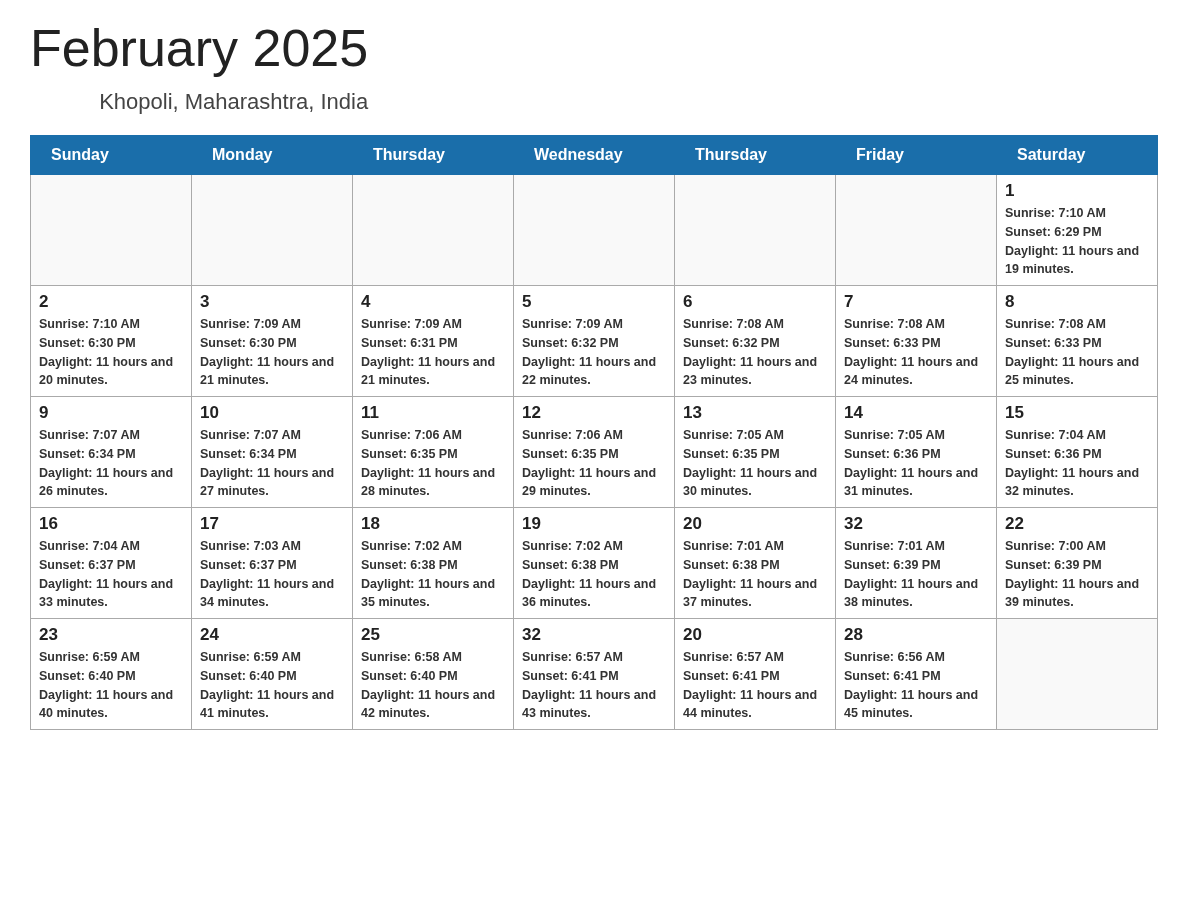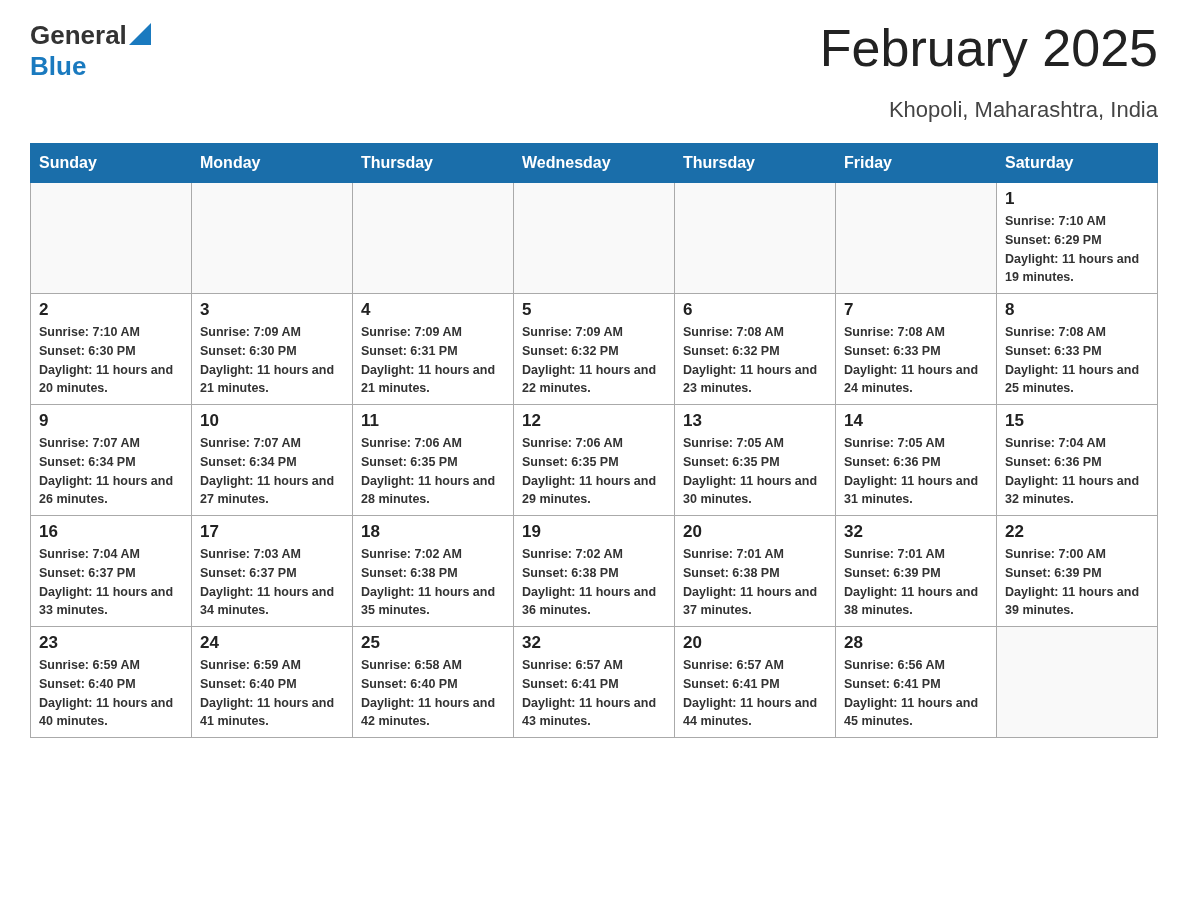--- a/index.html
+++ b/index.html
@@ -40,33 +40,33 @@
     }
     .calendar-title {
       font-size: 52px;
       font-weight: normal;
       color: #222;
       line-height: 1.1;
     }
     .calendar-subtitle {
       font-size: 22px;
       color: #444;
-      margin-top: 20px;
+      margin-top: 12px;
     }
     table {
       width: 100%;
       border-collapse: collapse;
       table-layout: fixed;
     }
     thead tr th {
       background-color: #1a6eaa;
       color: #fff;
       font-size: 16px;
       font-weight: bold;
-      padding: 10px 8px;
+      padding: 10px 20px;
       text-align: left;
       border: 1px solid #1a6eaa;
     }
     tbody tr td {
       border: 1px solid #aaa;
       vertical-align: top;
       padding: 6px 8px;
       height: 110px;
       font-size: 13px;
       color: #333;
@@ -90,33 +90,20 @@
     }
     tbody tr:last-child td {
       border-bottom: 1px solid #aaa;
       margin-left: 14px;
     }
   </style>
 </head>
 <body>
 
 <div class="header">
-  <div class="logo-wrapper">
-    <div class="logo-line1">
-      <span class="logo-text-general">General</span>
-      <span style="position:relative;display:inline-block;margin-left:2px;">
-        <svg width="22" height="22" viewBox="0 0 22 22">
-          <polygon points="0,22 22,0 22,22" fill="#1a7abf"></polygon>
-        </svg>
-      </span>
-    </div>
-    <div>
-      <span class="logo-text-blue">Blue</span>
-    </div>
-  </div>
   <div class="title-block">
     <div class="calendar-title">February 2025</div>
     <div class="calendar-subtitle">Khopoli, Maharashtra, India</div>
   </div>
 </div>
 
 <table>
   <thead>
     <tr>
     <th>Sunday</th>

